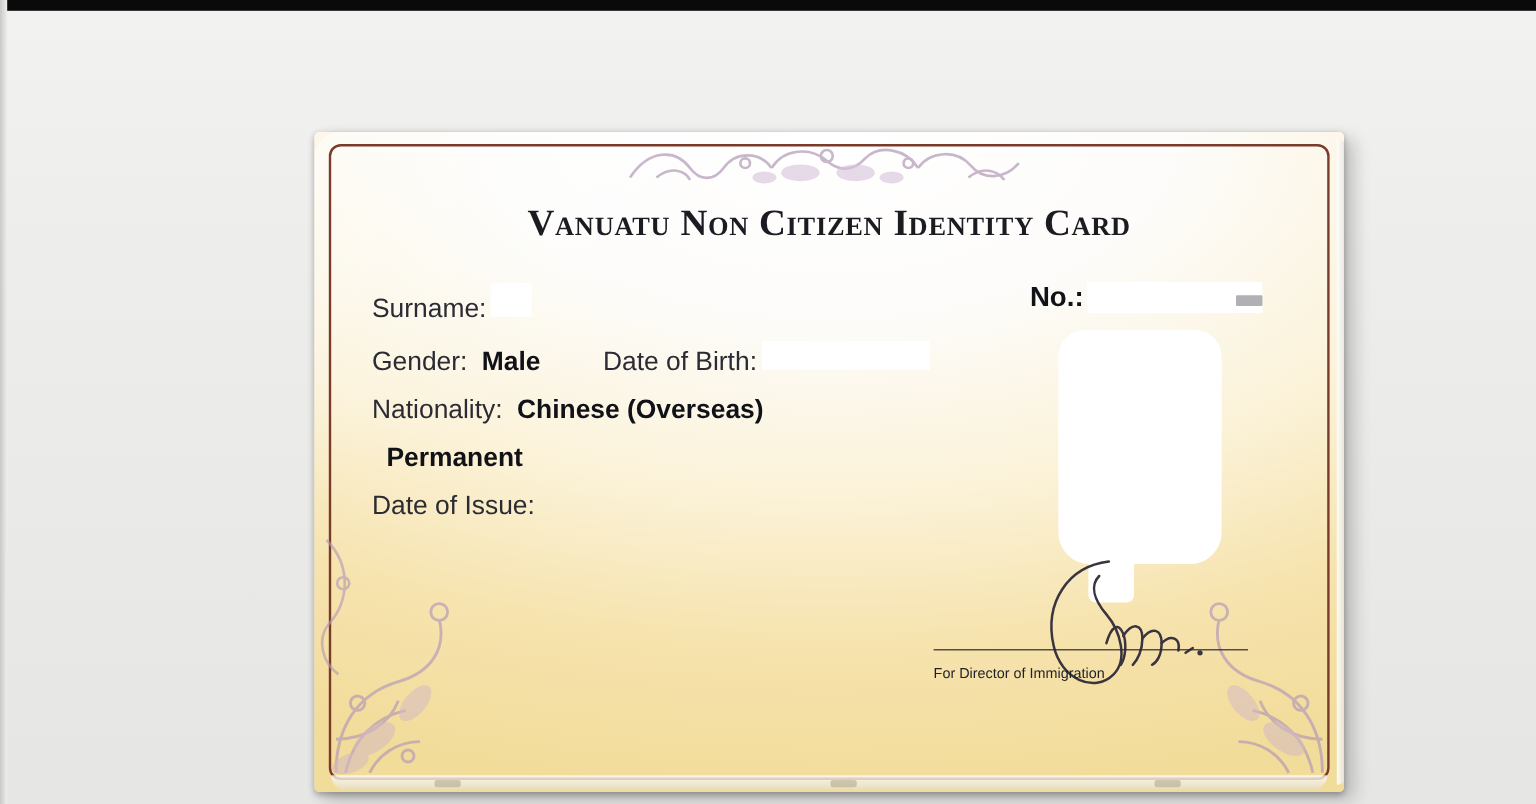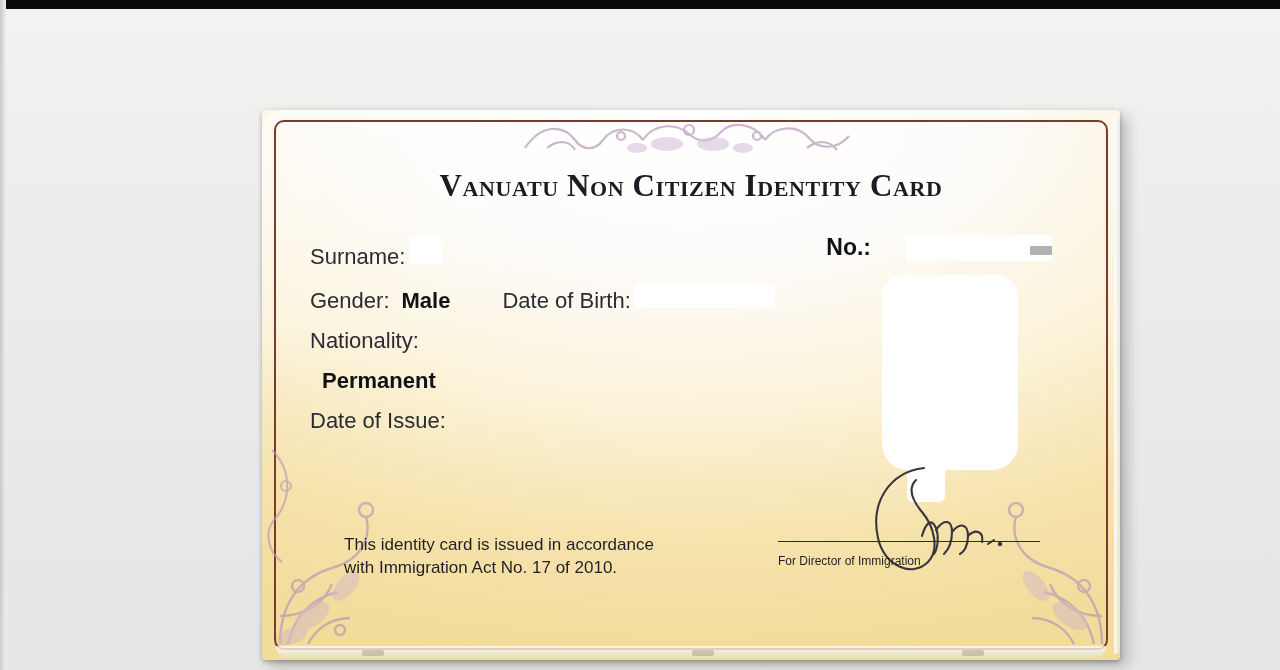--- a/index.html
+++ b/index.html
@@ -141,21 +141,20 @@
   
   #no-line {
     position: absolute;
     right: 68px;
     top: 124px;
     display: flex;
     align-items: center;
     font-size: 23px;
     font-weight: 700;
     color: #111118;
-    gap: 32px;
   }
   #redaction-no {
     width: 146px; height: 26px;
     background: #fff;
     margin-left: 3px;
   }
   #no-tail {
     position: absolute;
     right: 0; top: 12px;
     width: 22px; height: 9px;
@@ -326,20 +325,21 @@
 
       <div class="field-row" id="row-gender-dob">
         <span class="field-label">Gender:</span>
         <span class="field-value">Male</span>
         <span class="field-label" id="dob-label">Date of Birth:</span>
         <span class="redaction" id="redaction-dob"></span>
       </div>
 
       <div class="field-row">
         <span class="field-label">Nationality:</span>
+        <span class="field-value">Chinese (Overseas)</span>
       </div>
 
       <div class="field-row">
         <span class="field-value">Permanent</span>
       </div>
 
       <div class="field-row">
         <span class="field-label">Date of Issue:</span>
       </div>
 
@@ -363,24 +363,20 @@
         <path d="M92,70 C100,60 108,62 108,74 C108,84 104,90 100,92"></path>
         <path d="M108,74 C116,66 124,70 122,80"></path>
         <path d="M128,82 l6,-4"></path>
       </g>
       <circle cx="140" cy="82" r="2.2" fill="#3a3440"></circle>
     </svg>
 
     <div id="signature-line"></div>
     <div id="signature-caption">For Director of Immigration</div>
 
-    <div id="footnote">
-      <div>This identity card is issued in accordance</div>
-      <div>with Immigration Act No. 17 of 2010.</div>
-    </div>
 
     <div id="bottom-edge-strip"></div>
     <div class="edge-notch" id="edge-notch-1"></div>
     <div class="edge-notch" id="edge-notch-2"></div>
     <div class="edge-notch" id="edge-notch-3"></div>
     <div id="card-right-sliver"></div>
   </div>
 </div>
 
 </body></html>

